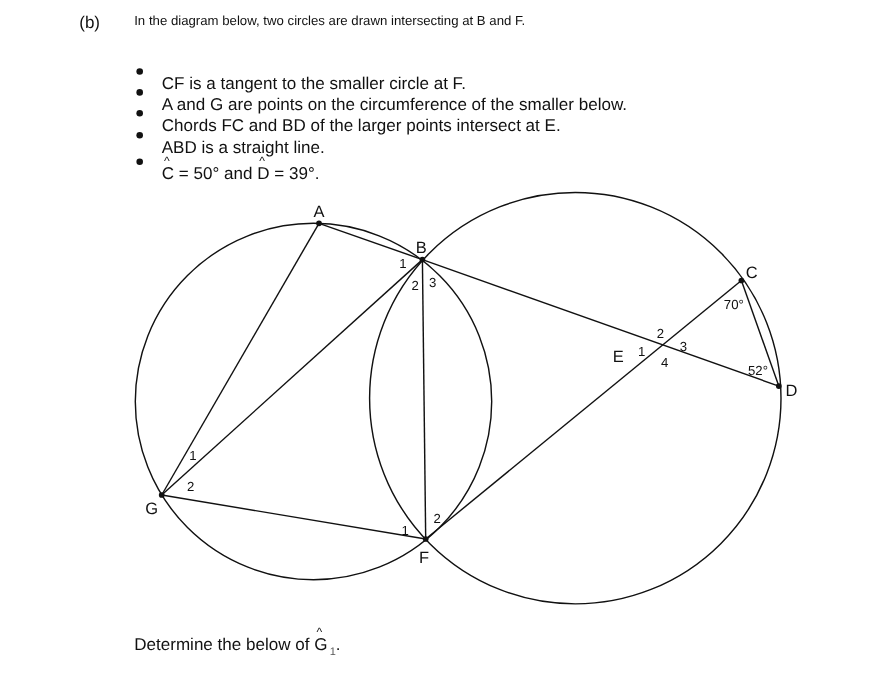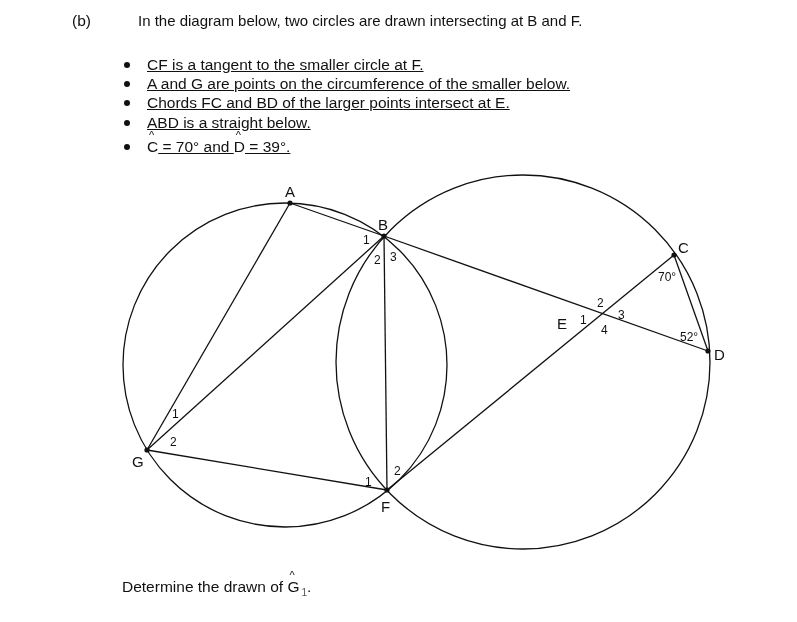--- a/index.html
+++ b/index.html
@@ -1,24 +1,24 @@
 <!DOCTYPE html>
 <html><head>
 <meta charset="utf-8">
 <style>
   html, body { margin: 0; padding: 0; background: #ffffff; }
   body { width: 797px; height: 622px; position: relative; overflow: hidden;
          font-family: "Liberation Sans", sans-serif; color: #111; }
   .abs { position: absolute; white-space: nowrap; }
   .qlabel { left: 72px; top: 12px; font-size: 15.5px; }
-  .qtext { left: 138px; top: 12px; font-size: 15px; text-align: center; }
+  .qtext { left: 122px; top: 12px; font-size: 12px; text-align: center; }
   .bullets { position: absolute; left: 0; top: 0; }
   .bullet-row { position: absolute; left: 0; font-size: 15.5px; white-space: nowrap; }
   .bullet-dot { position: absolute; left: 124px; top: 6px; width: 6px; height: 6px; border-radius: 50%; background: #111; }
-  .bullet-text { position: absolute; left: 147px; top: 0; text-decoration: underline; }
+  .bullet-text { position: absolute; left: 147px; top: 12px; }
   .hat { position: relative; display: inline-block; }
   .hat::before { content: "^"; position: absolute; left: 2px; top: -9px; font-size: 11px; }
   .prompt { left: 122px; top: 578px; font-size: 15.5px; }
   .prompt .sub { font-size: 10px; vertical-align: -4px; color: #555; margin-left: 2px; }
   svg { position: absolute; left: 0; top: 0; }
   svg text { font-family: "Liberation Sans", sans-serif; fill: #111; }
 </style>
 </head>
 <body>
 
@@ -33,26 +33,26 @@
   <div class="bullet-row" style="top:75px">
     <span class="bullet-dot"></span>
     <span class="bullet-text">A and G are points on the circumference of the smaller below.</span>
   </div>
   <div class="bullet-row" style="top:94px">
     <span class="bullet-dot"></span>
     <span class="bullet-text">Chords FC and BD of the larger points intersect at E.</span>
   </div>
   <div class="bullet-row" style="top:114px">
     <span class="bullet-dot"></span>
-    <span class="bullet-text">ABD is a straight below.</span>
+    <span class="bullet-text">ABD is a straight line.</span>
   </div>
   <div class="bullet-row" style="top:138px">
     <span class="bullet-dot"></span>
     <span class="bullet-text">
-      <span class="hat">C</span><span> = 70° and </span><span class="hat">D</span><span> = 39°.</span>
+      <span class="hat">C</span><span> = 50° and </span><span class="hat">D</span><span> = 39°.</span>
     </span>
   </div>
 </div>
 
 <svg width="797" height="622" viewBox="0 0 797 622">
   <g fill="none" stroke="#111" stroke-width="1.3">
 
     <circle cx="285" cy="365" r="162"></circle>
     <circle cx="523" cy="362" r="187"></circle>
 
@@ -96,14 +96,14 @@
     <text x="172" y="418">1</text>
     <text x="170" y="446">2</text>
     <text x="365" y="486">1</text>
     <text x="394" y="475">2</text>
     <text x="658" y="281">70°</text>
     <text x="680" y="341">52°</text>
   </g>
 </svg>
 
 <div class="abs prompt">
-  <span>Determine the drawn of </span><span class="hat">G</span><span class="sub">1</span><span>.</span>
+  <span>Determine the below of </span><span class="hat">G</span><span class="sub">1</span><span>.</span>
 </div>
 
 </body></html>

